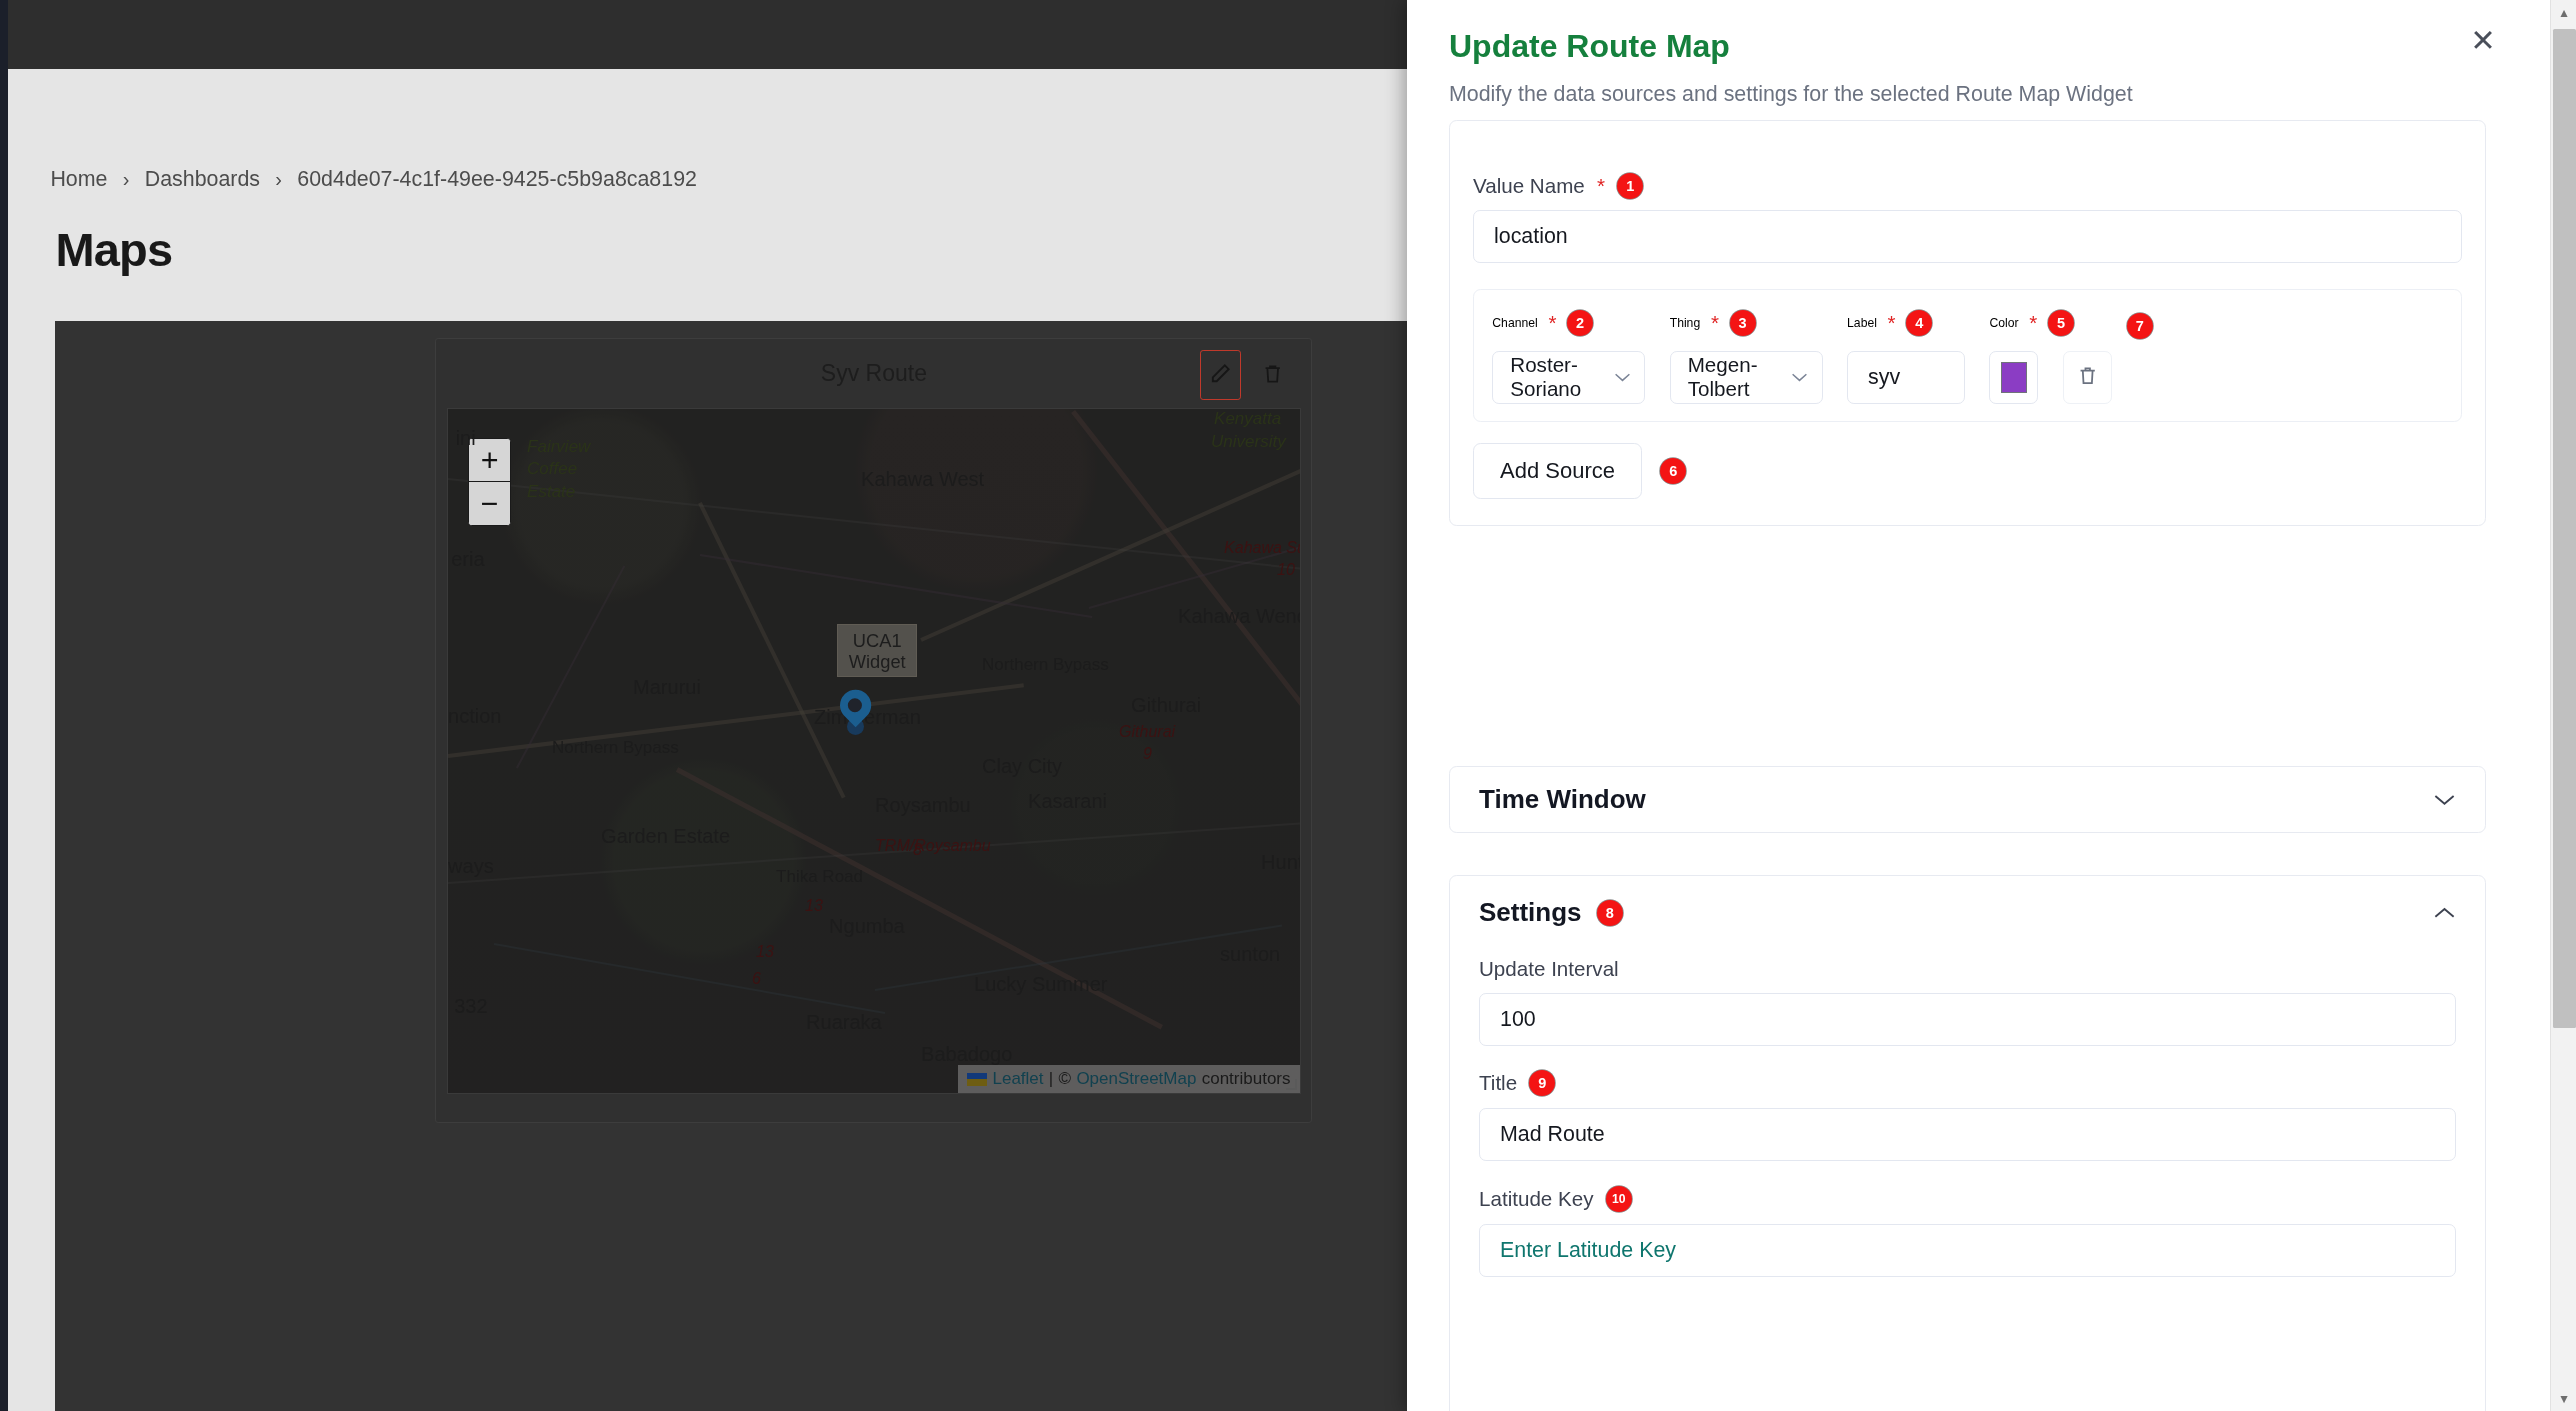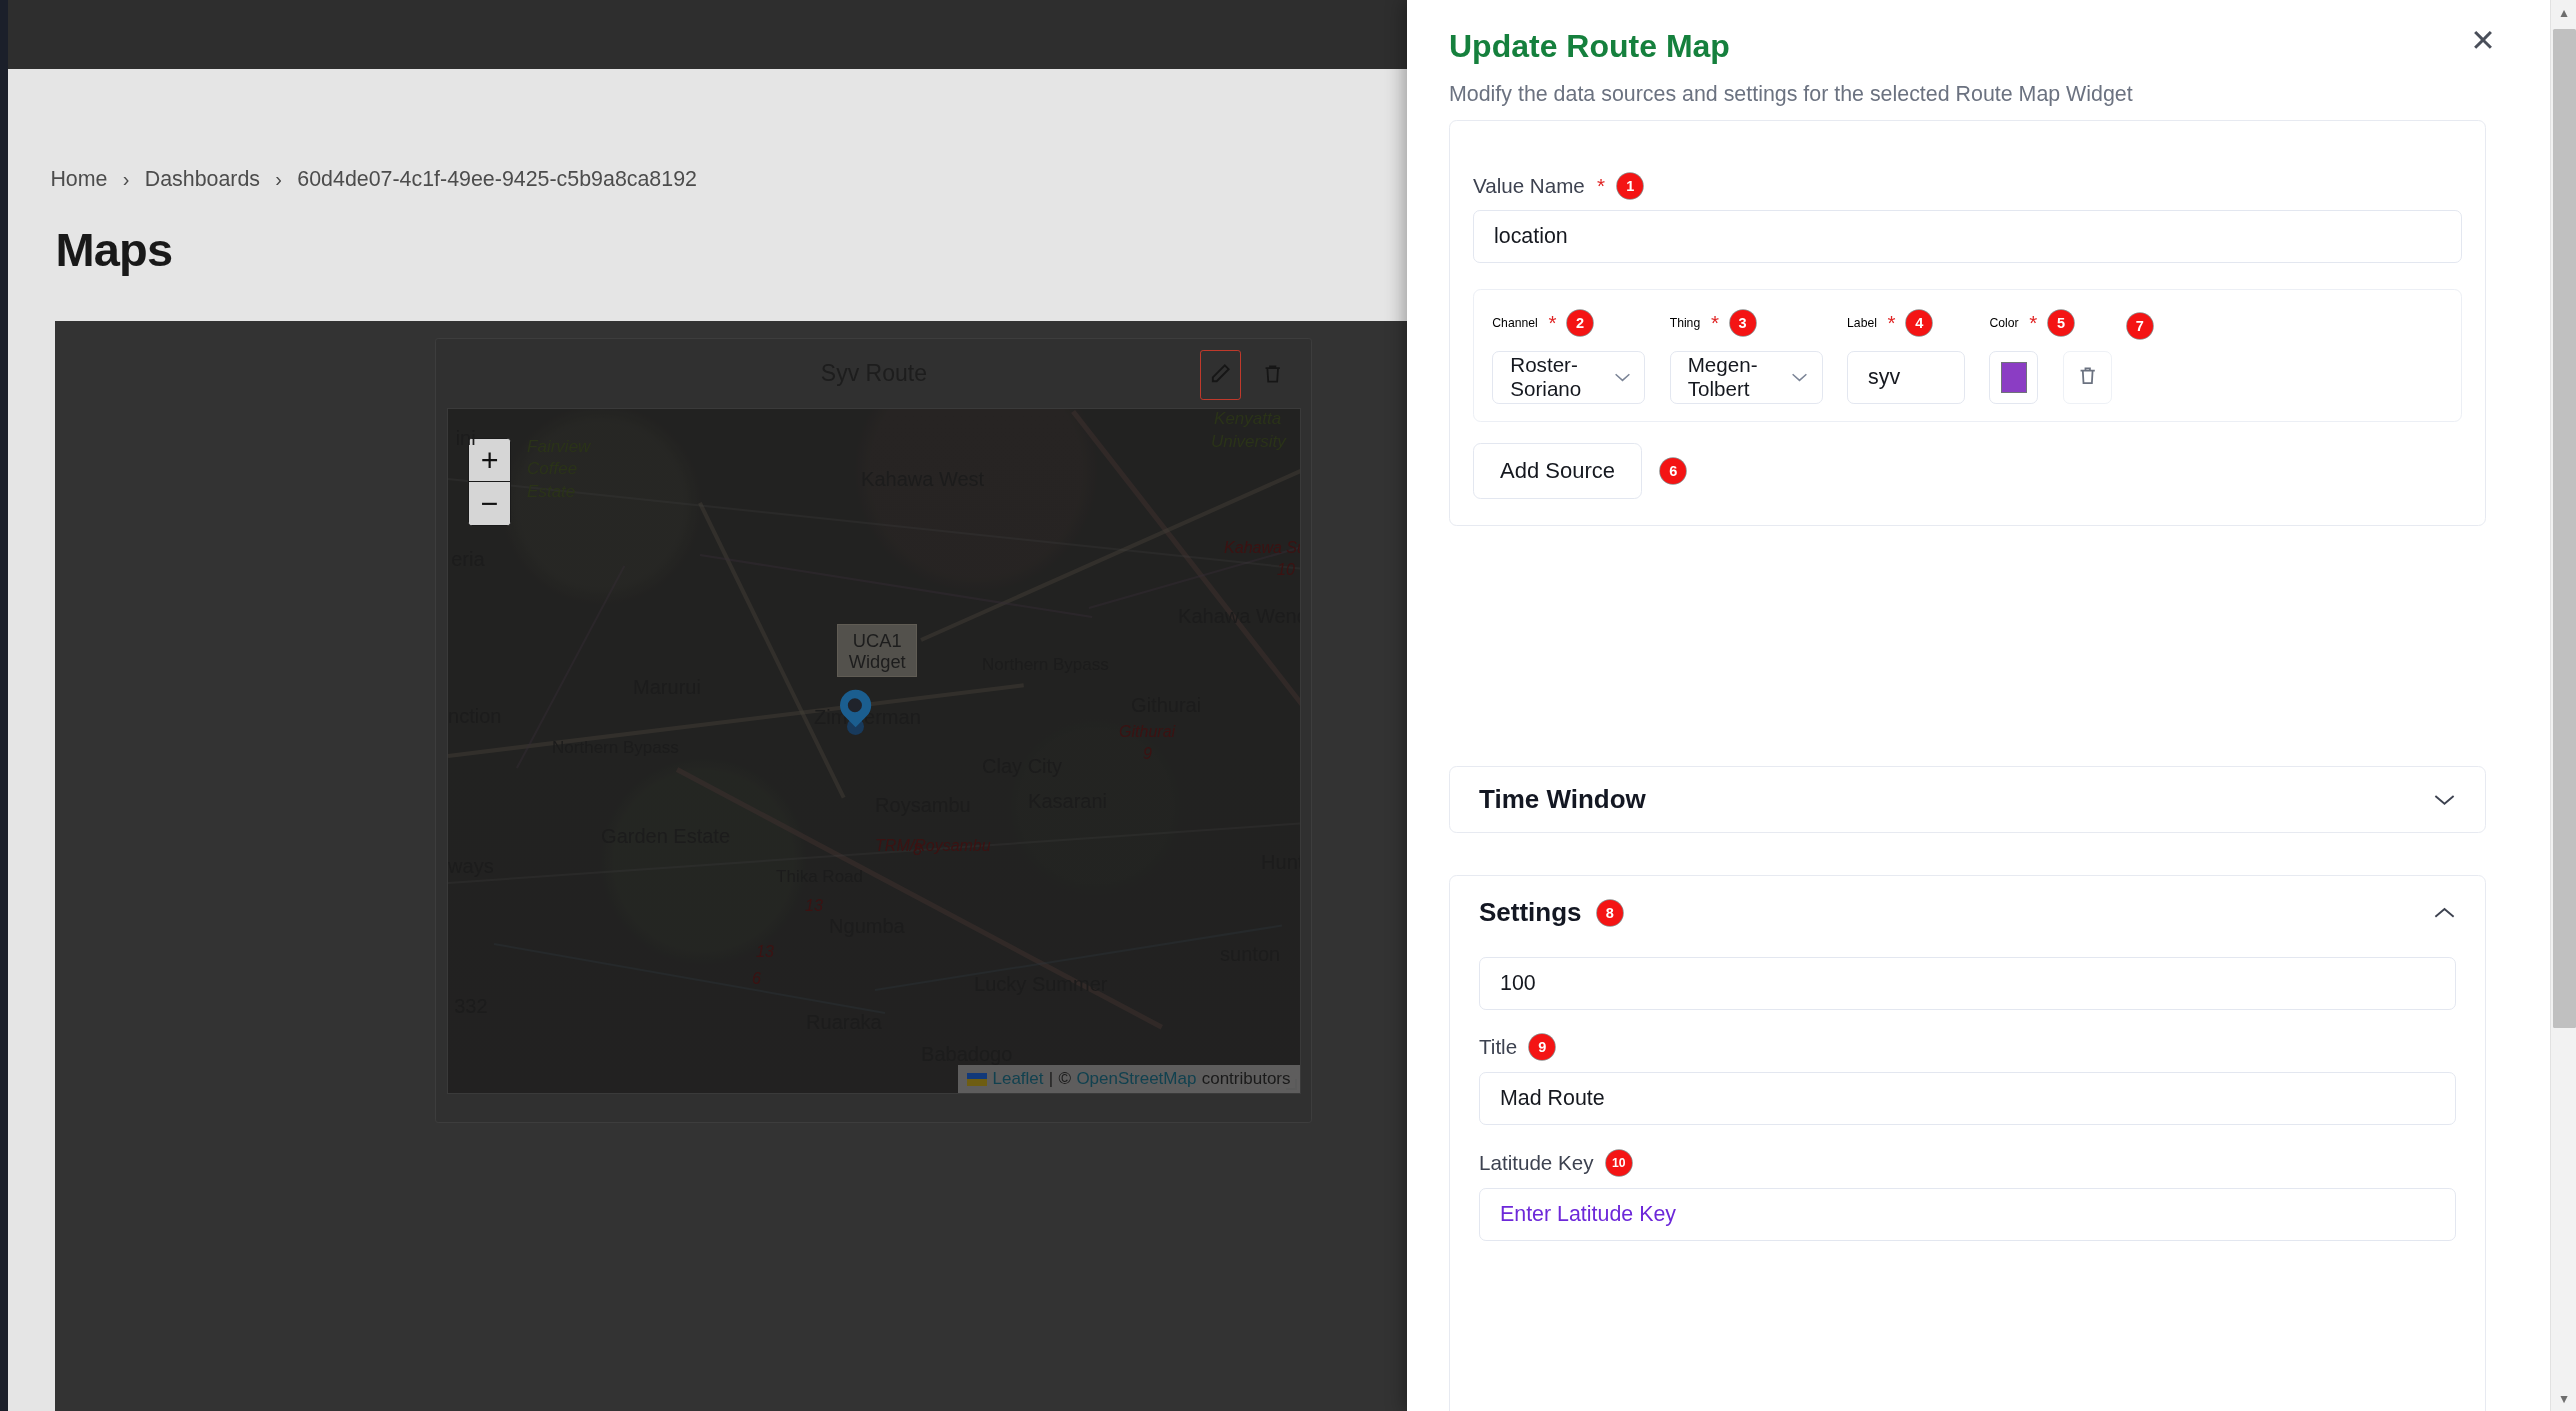--- a/index.html
+++ b/index.html
@@ -77,21 +77,21 @@
   .d-title { position: absolute; left: 42px; top: 27.5px; font-size: 32px; font-weight: bold; color: #15803d; }
   .d-sub { position: absolute; left: 42px; top: 82px; font-size: 21.4px; color: #6b7280; }
 
   .card { position: absolute; left: 42px; width: 1037px; background: #fff; border: 0.8px solid #e7eaf1; border-radius: 7.6px; }
   .card-title { font-size: 26px; font-weight: bold; color: #131722; }
 
   .card-ds { top: 120px; padding: 26px 23px 26px 23px; }
   .fld-label { font-size: 20.6px; color: #3d4250; display: flex; align-items: center; gap: 12.2px; }
   .req { color: #e02424; font-size: 20.6px; }
   .inp { width: 100%; height: 53px; border: 0.8px solid #e3e7f0; border-radius: 6.9px; display: flex; align-items: center; padding: 0 20px; font-size: 21.4px; color: #15181f; background: #fff; }
-  .inp.ph { color: #6d28d9; }
+  .inp.ph { color: #0f766e; }
 
   .src-box { border: 0.8px solid #eceff5; border-radius: 7.6px; padding: 0 18.3px 17px 18.3px; margin-top: 26px; }
   .src-grid { display: flex; align-items: flex-end; gap: 24.4px; }
   .col-ch { width: 153px; }
   .col-th { width: 153px; }
   .col-lb { width: 118px; }
   .col-cl { width: 49px; }
   .col-del { width: 49px; }
   .hdr-row { display: flex; gap: 24.4px; padding-top: 20px; padding-bottom: 15.3px; }
   .hdr-row > div { display: flex; align-items: center; gap: 10.7px; }
@@ -363,20 +363,23 @@
             <span class="badge">8</span>
           </div>
           <span class="acc-chev">
             <svg width="23" height="13.7" viewBox="0 0 30 18">
                 <path d="M3 14l12-10 12 10" fill="none" stroke="#3d4250" stroke-width="2.5"></path>
               </svg>
           </span>
         </div>
 
         <div class="setting-row">
+          <div class="fld-label">
+            <span>Update Interval</span>
+          </div>
           <div class="inp">100</div>
         </div>
 
         <div class="setting-row">
           <div class="fld-label">
             <span>Title</span>
             <span class="badge">9</span>
           </div>
           <div class="inp">Mad Route</div>
         </div>

